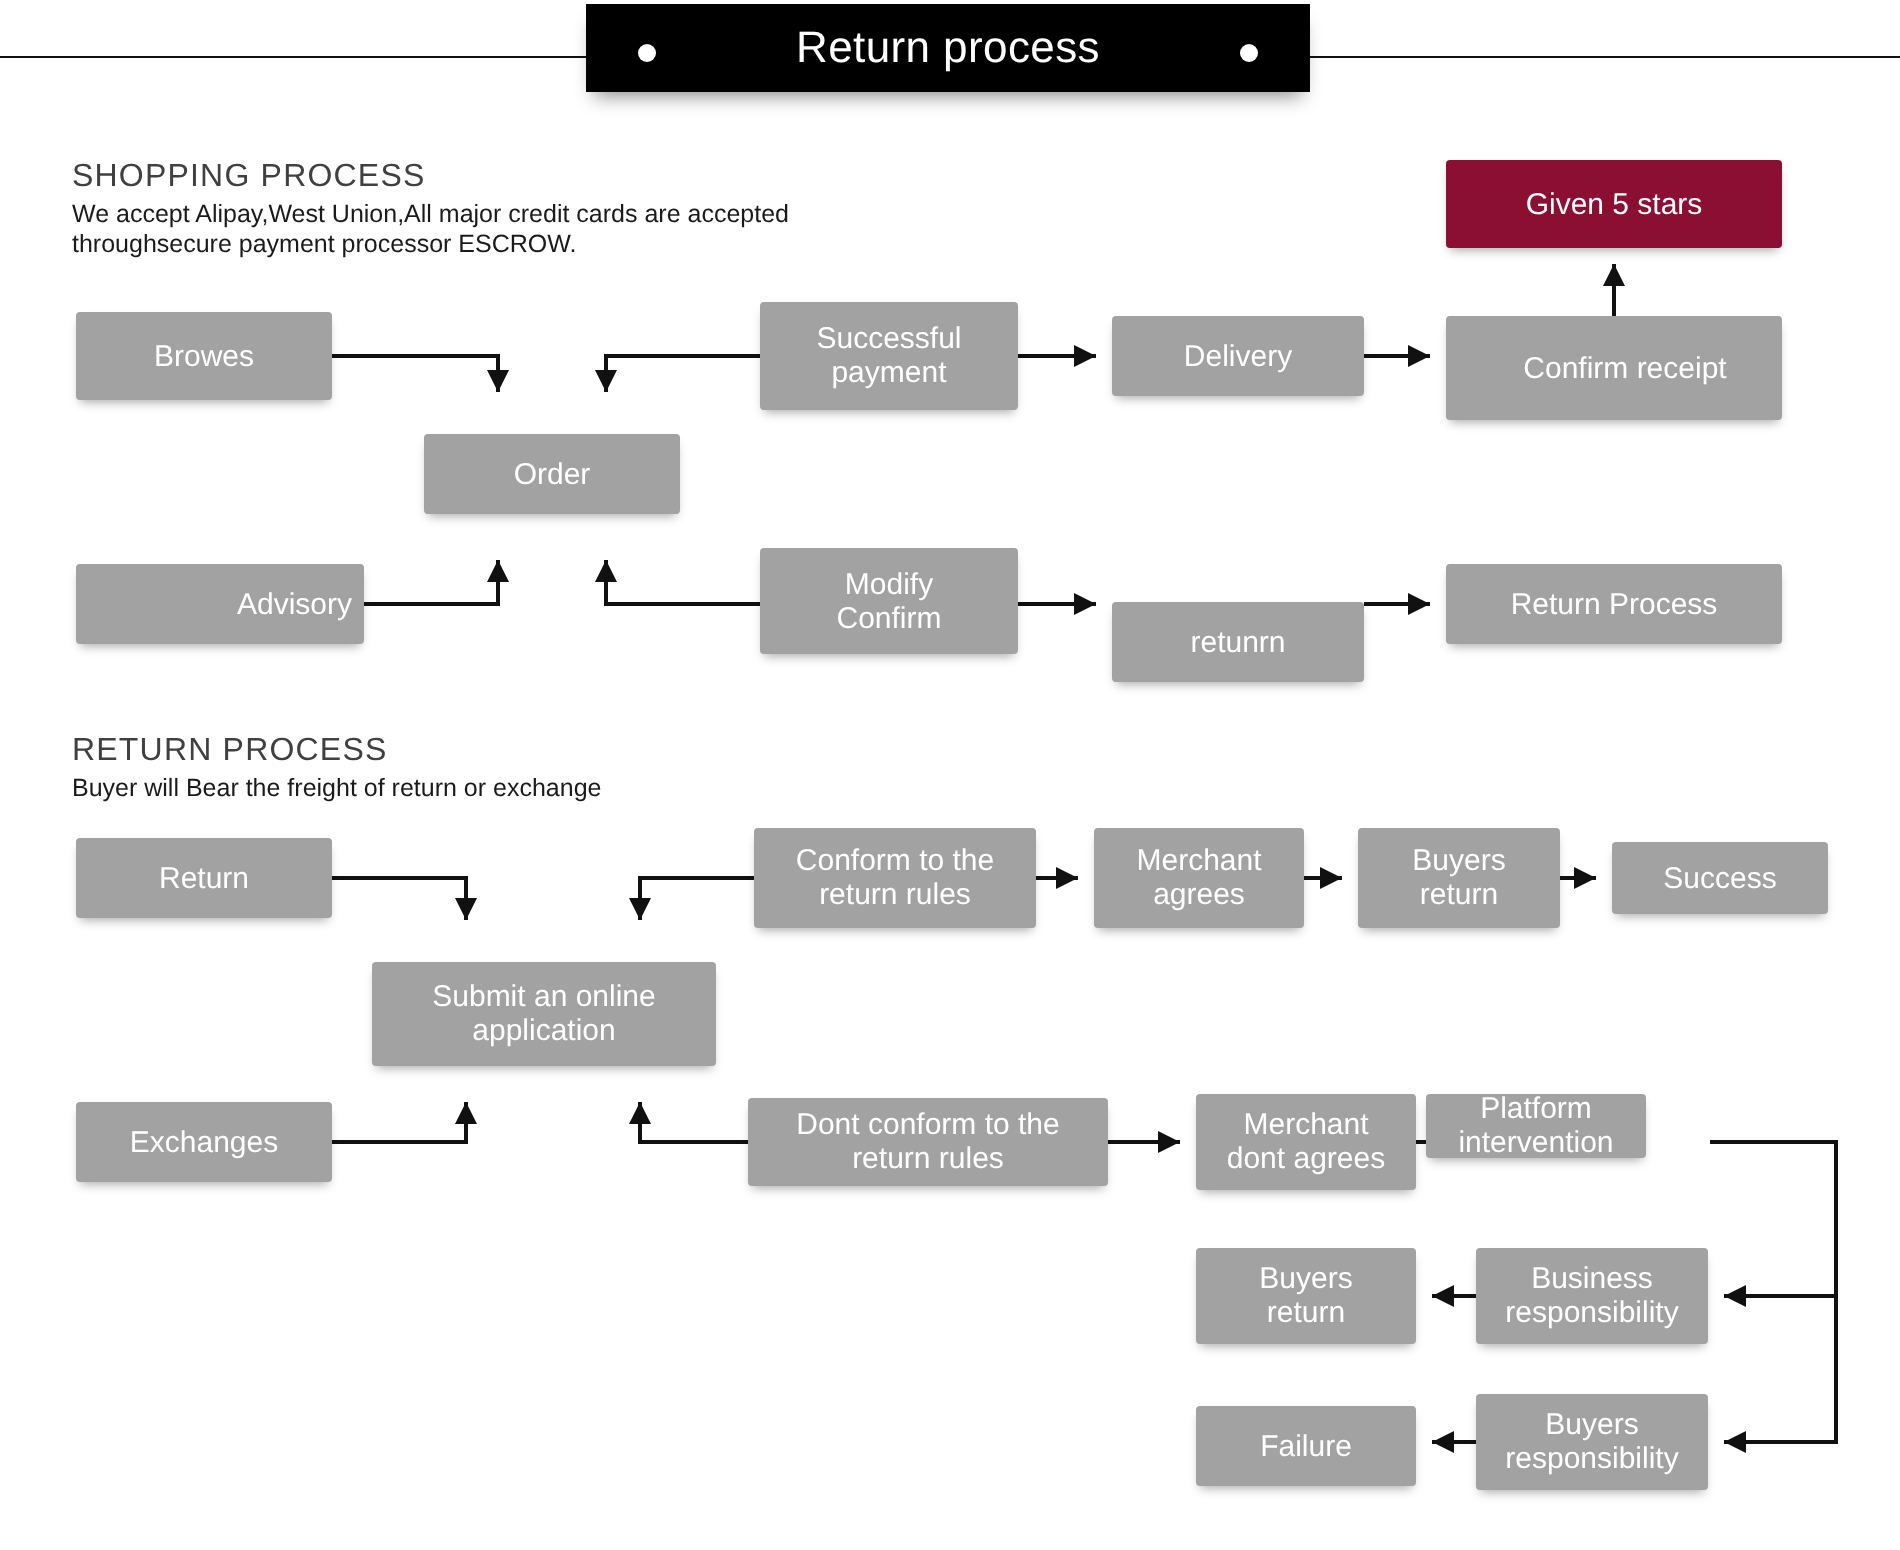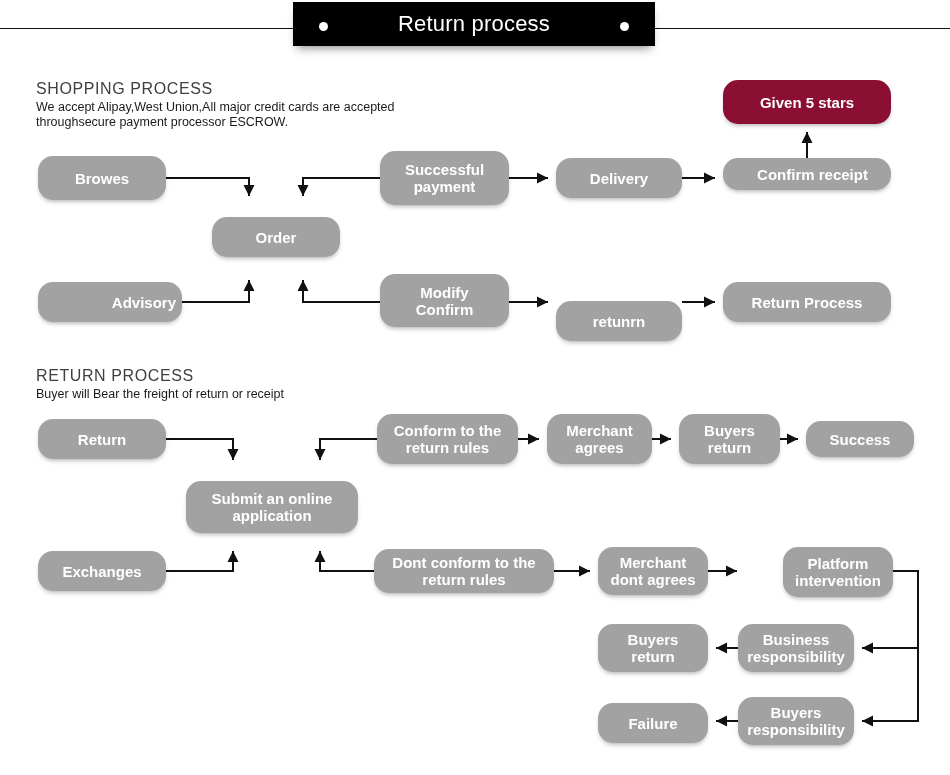--- a/index.html
+++ b/index.html
@@ -44,28 +44,27 @@
   #sec-return{top:367px;}
 
   
   #flow{position:absolute;left:0;top:0;width:950px;height:775px;}
   #flow svg{position:absolute;left:0;top:0;}
 
   .node{
     position:absolute;
     background:#a2a2a2;
     color:#ffffff;
-    border-radius:15px;
+    border-radius:2px;
     display:flex;align-items:center;justify-content:center;
     text-align:center;
     font-size:15px;line-height:17px;
     box-sizing:border-box;
     padding:2px 6px;
     box-shadow:0 3px 5px -2px rgba(0,0,0,.35);
-    font-weight:bold;
   }
   .node.accent{background:#8a0f33;}
   .node .lbl{white-space:pre-line;display:block;width:100%;}
 </style>
 </head>
 <body>
 
 <div id="banner-area">
   <div id="banner-rule"></div>
   <div id="banner">
@@ -76,21 +75,21 @@
 </div>
 
 <div class="sec" id="sec-shopping">
   <p class="sec-title">SHOPPING PROCESS</p>
   <p class="sec-sub">We accept Alipay,West Union,All major credit cards are accepted
 throughsecure payment processor ESCROW.</p>
 </div>
 
 <div class="sec" id="sec-return">
   <p class="sec-title">RETURN PROCESS</p>
-  <p class="sec-sub">Buyer will Bear the freight of return or receipt</p>
+  <p class="sec-sub">Buyer will Bear the freight of return or exchange</p>
 </div>
 
 <div id="flow">
   <svg id="edge-layer" width="950" height="775">
       <g>
         <path d="M166,178 L249,178 L249,196" stroke="#111111" stroke-width="2" fill="none" stroke-linecap="butt" stroke-linejoin="miter"></path>
         <polygon points="249,196 243.5,185 254.5,185" fill="#111111"></polygon>
       </g>
       <g>
         <path d="M380,178 L303,178 L303,196" stroke="#111111" stroke-width="2" fill="none" stroke-linecap="butt" stroke-linejoin="miter"></path>
@@ -184,21 +183,21 @@
       <div class="node" style="left: 38px; top: 156px; width: 128px; height: 44px;">
         <span class="lbl">Browes</span>
       </div>
       <div class="node" style="left: 380px; top: 151px; width: 129px; height: 54px;">
         <span class="lbl">Successful
 payment</span>
       </div>
       <div class="node" style="left: 556px; top: 158px; width: 126px; height: 40px;">
         <span class="lbl">Delivery</span>
       </div>
-      <div class="node" style="left: 723px; top: 158px; width: 168px; height: 32px; padding-left: 17px;">
+      <div class="node" style="left: 723px; top: 158px; width: 168px; height: 52px; padding-left: 17px;">
         <span class="lbl">Confirm receipt</span>
       </div>
       <div class="node" style="left: 212px; top: 217px; width: 128px; height: 40px;">
         <span class="lbl">Order</span>
       </div>
       <div class="node" style="left: 38px; top: 282px; width: 144px; height: 40px; text-align: right;">
         <span class="lbl">Advisory</span>
       </div>
       <div class="node" style="left: 380px; top: 274px; width: 129px; height: 53px;">
         <span class="lbl">Modify
@@ -236,21 +235,21 @@
         <span class="lbl">Exchanges</span>
       </div>
       <div class="node" style="left: 374px; top: 549px; width: 180px; height: 44px;">
         <span class="lbl">Dont conform to the
 return rules</span>
       </div>
       <div class="node" style="left: 598px; top: 547px; width: 110px; height: 48px;">
         <span class="lbl">Merchant
 dont agrees</span>
       </div>
-      <div class="node" style="left: 783px; top: 547px; width: 110px; height: 50px; text-align: center;">
+      <div class="node" style="left: 713px; top: 547px; width: 110px; height: 32px; text-align: center;">
         <span class="lbl">Platform
 intervention</span>
       </div>
       <div class="node" style="left: 598px; top: 624px; width: 110px; height: 48px;">
         <span class="lbl">Buyers
 return</span>
       </div>
       <div class="node" style="left: 738px; top: 624px; width: 116px; height: 48px;">
         <span class="lbl">Business
 responsibility</span>

